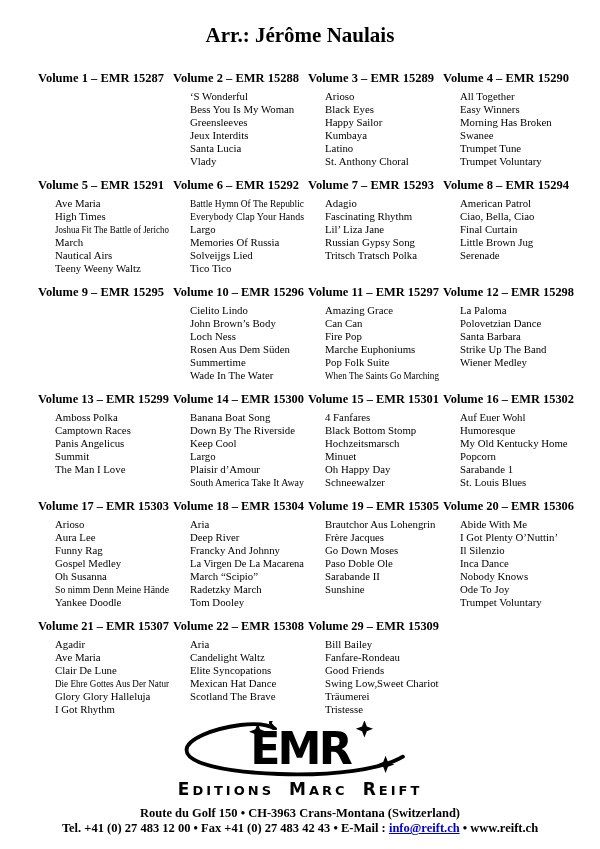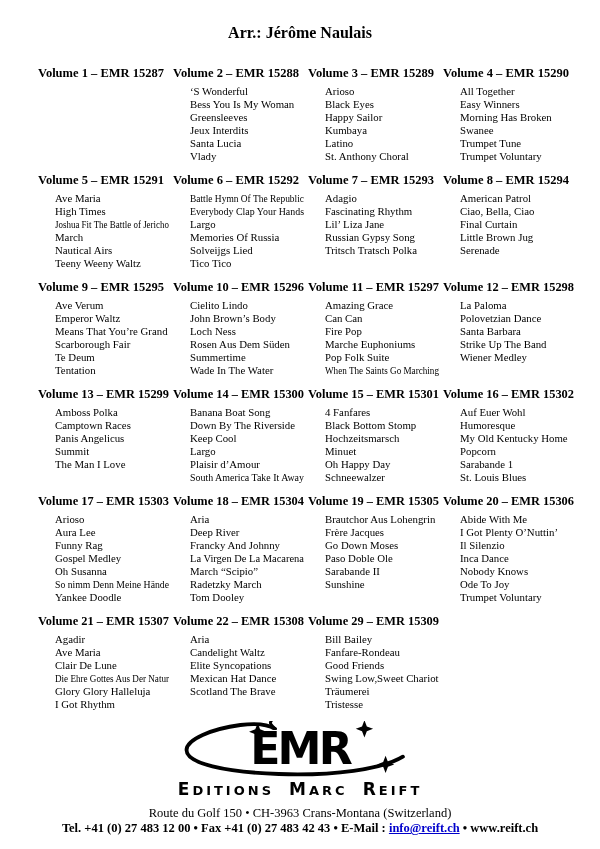--- a/index.html
+++ b/index.html
@@ -7,21 +7,21 @@
     width:600px;height:849px;margin:0 auto;background:#ffffff;
     font-family:"Liberation Serif", serif;color:#000;
     box-sizing:border-box;display:flex;flex-direction:column;
     padding-top:20px;overflow:hidden;
   }
   .page-title{
     font-size:38px;font-weight:bold;text-align:center;margin:0;line-height:1.05;
     letter-spacing:0.5px;
   }
   .page-subtitle{
-    font-size:16px;font-weight:bold;text-align:center;margin:4px 0 0 0;line-height:1.1;
+    font-size:21px;font-weight:bold;text-align:center;margin:4px 0 0 0;line-height:1.1;
   }
   .volumes-grid{
     display:grid;grid-template-columns:repeat(4,1fr);
     padding:0 26px 0 38px;margin-top:24px;
     column-gap:4px;row-gap:10px;align-items:start;
   }
   .volume{min-width:0;}
   .vol-title{
     font-weight:bold;font-size:12.5px;white-space:nowrap;display:block;
   }
@@ -30,21 +30,21 @@
   .song{font-size:10.8px;line-height:13px;white-space:nowrap;overflow:visible;}
   .song-text{display:inline-block;white-space:nowrap;transform-origin:left center;}
   .footer{margin-top:auto;text-align:center;padding-bottom:12px;}
   .logo-block{display:inline-block;line-height:0;}
   .logo-editions{
     font-family:"DejaVu Sans", sans-serif;
     letter-spacing:3px;font-size:13px;font-weight:bold;line-height:1;
     margin-top:2px;white-space:nowrap;
   }
   .logo-editions .big{font-size:17px;font-weight:bold;}
-  .footer-address{font-size:12.5px;font-weight:normal;margin-top:7px;line-height:1.25;}
+  .footer-address{font-size:12.5px;font-weight:bold;margin-top:7px;line-height:1.25;}
   .footer-contact{font-size:12.5px;font-weight:bold;line-height:1.25;}
   .email-link{text-decoration:underline;cursor:pointer;}
 </style>
 </head>
 <body>
 
 <div class="page">
 
   <h2 class="page-subtitle">Arr.: Jérôme Naulais</h2>
 
@@ -130,28 +130,20 @@
           <li class="song"><span class="song-text fit">American Patrol</span></li>
           <li class="song"><span class="song-text fit">Ciao, Bella, Ciao</span></li>
           <li class="song"><span class="song-text fit">Final Curtain</span></li>
           <li class="song"><span class="song-text fit">Little Brown Jug</span></li>
           <li class="song"><span class="song-text fit">Serenade</span></li>
         </ul>
     </div>
 
     <div class="volume">
       <span class="vol-title"><span class="fit">Volume 9 – EMR 15295</span></span>
-      <ul class="song-list">
-          <li class="song"><span class="song-text fit">Ave Verum</span></li>
-          <li class="song"><span class="song-text fit">Emperor Waltz</span></li>
-          <li class="song"><span class="song-text fit">Means That You’re Grand</span></li>
-          <li class="song"><span class="song-text fit">Scarborough Fair</span></li>
-          <li class="song"><span class="song-text fit">Te Deum</span></li>
-          <li class="song"><span class="song-text fit">Tentation</span></li>
-        </ul>
     </div>
 
     <div class="volume">
       <span class="vol-title"><span class="fit" style="transform: scaleX(0.991017);">Volume 10 – EMR 15296</span></span>
       <ul class="song-list">
           <li class="song"><span class="song-text fit">Cielito Lindo</span></li>
           <li class="song"><span class="song-text fit">John Brown’s Body</span></li>
           <li class="song"><span class="song-text fit">Loch Ness</span></li>
           <li class="song"><span class="song-text fit">Rosen Aus Dem Süden</span></li>
           <li class="song"><span class="song-text fit">Summertime</span></li>

